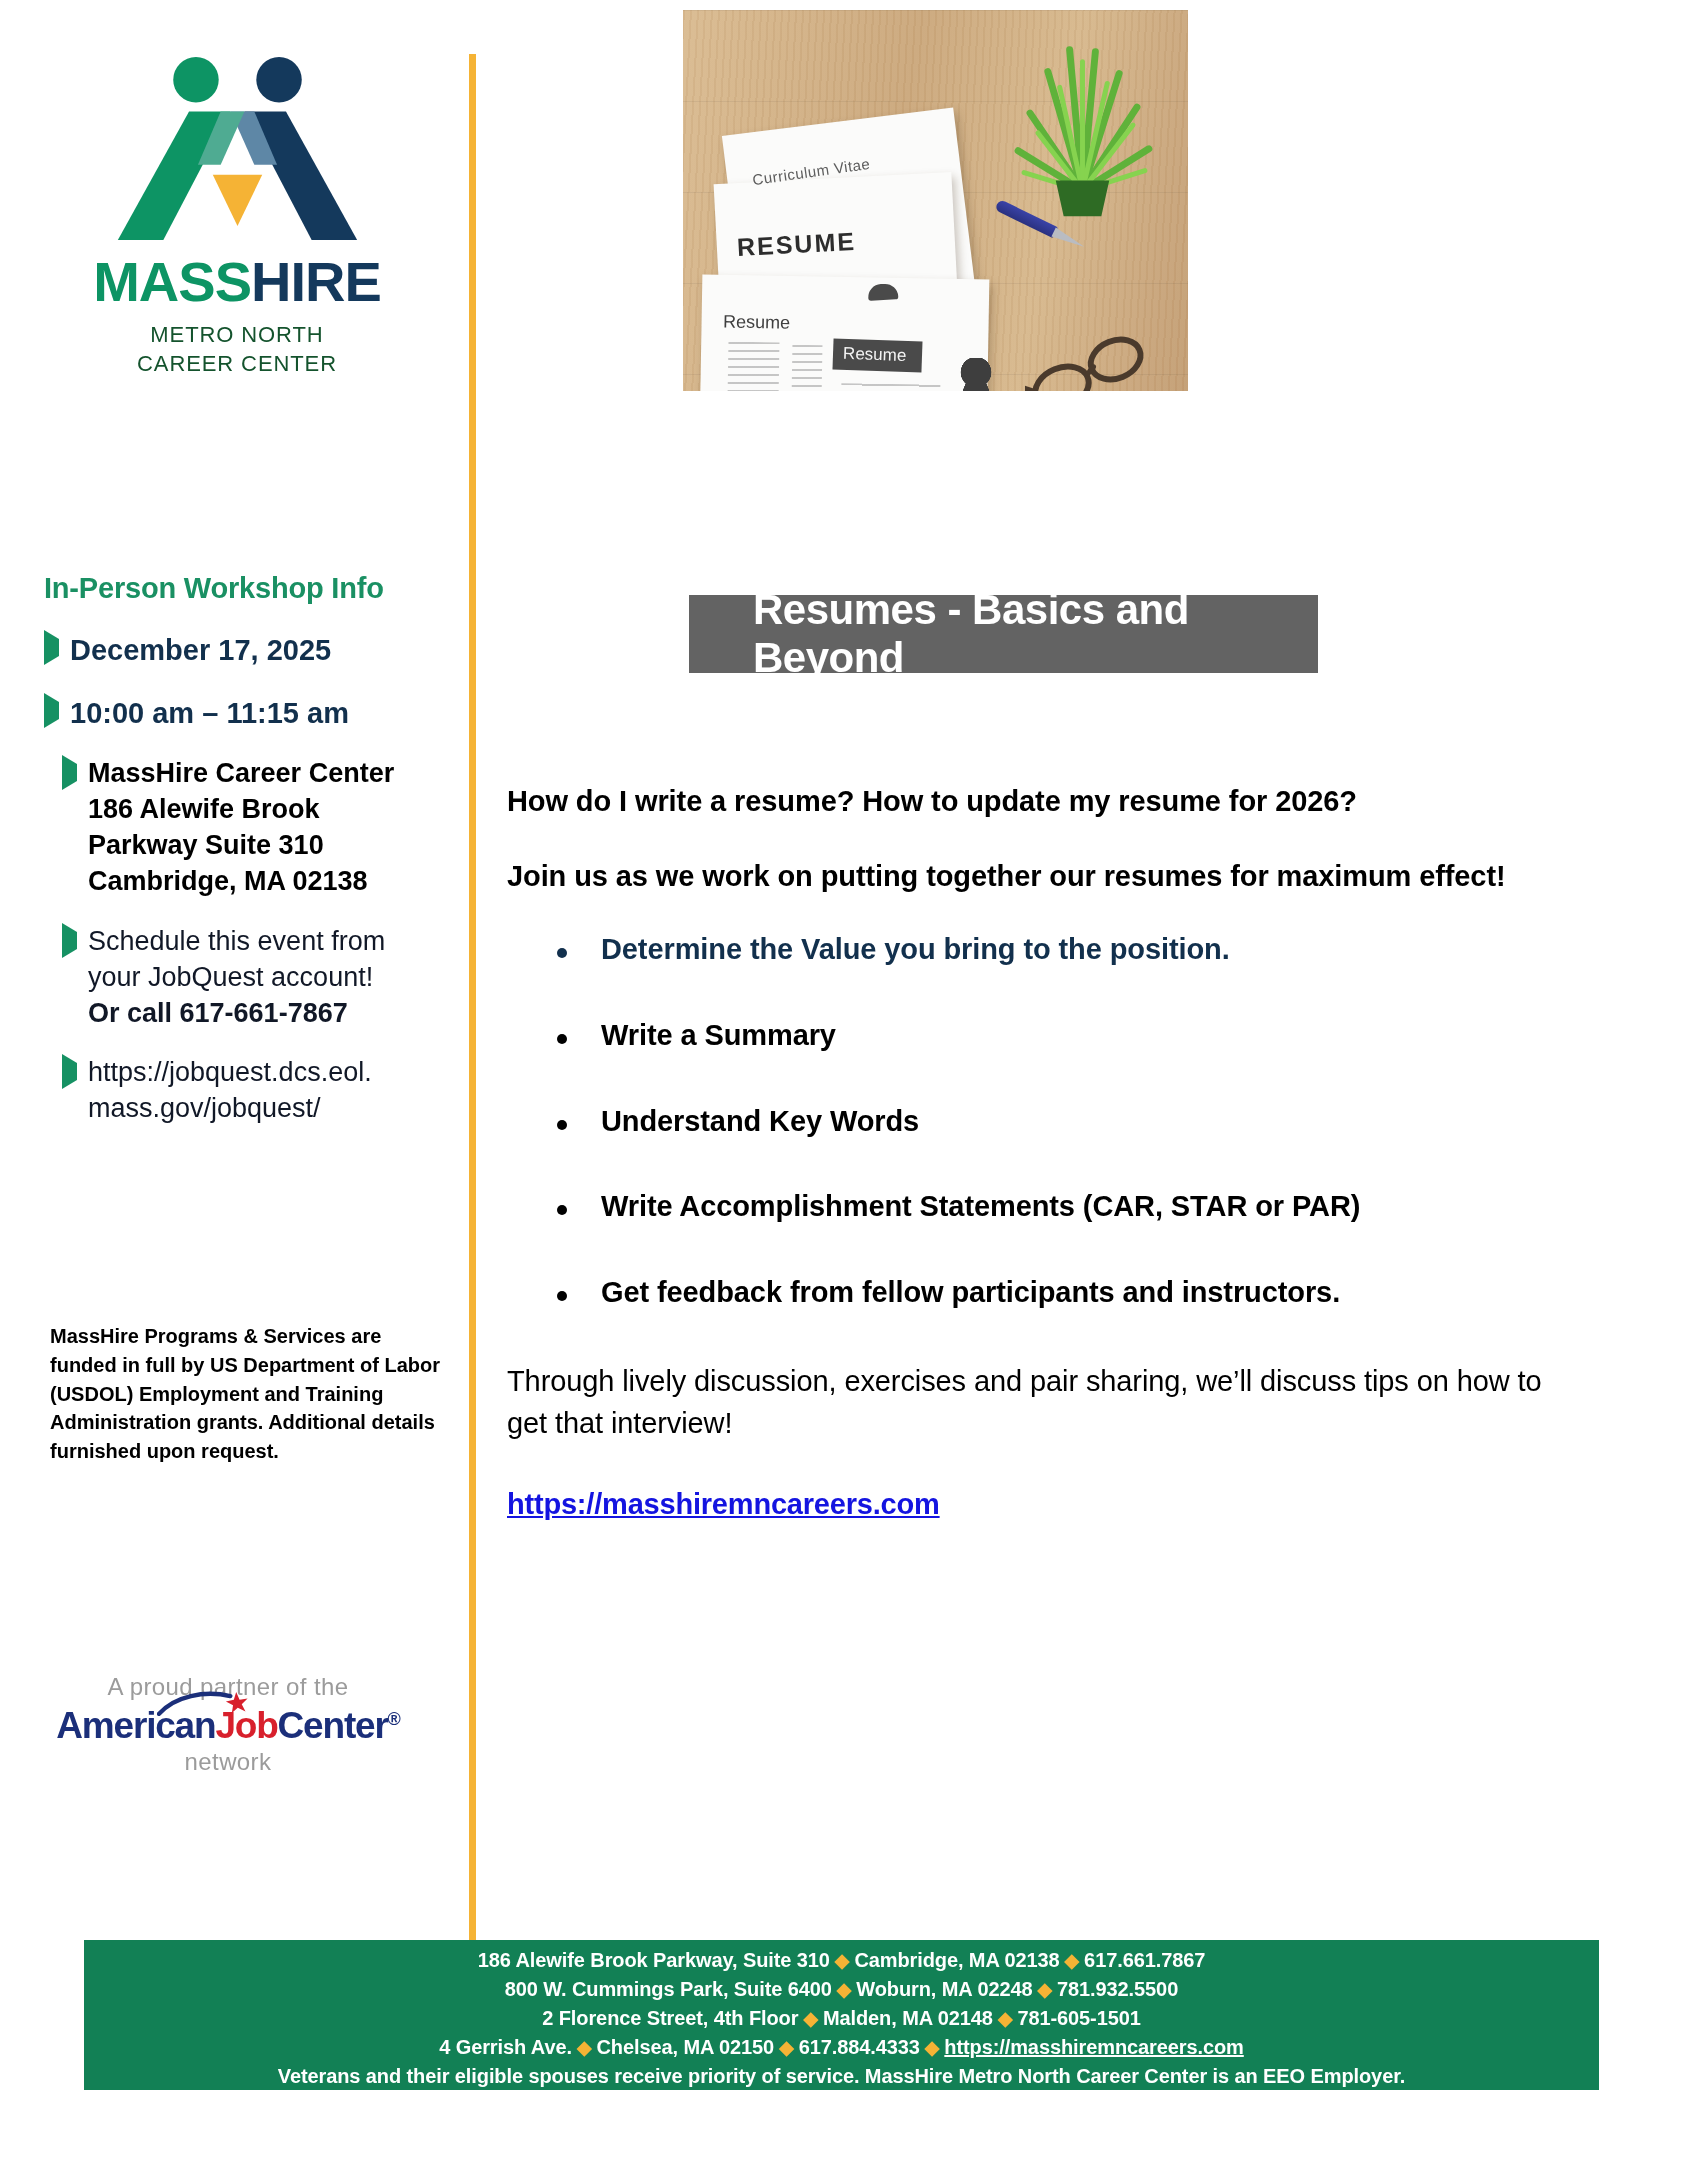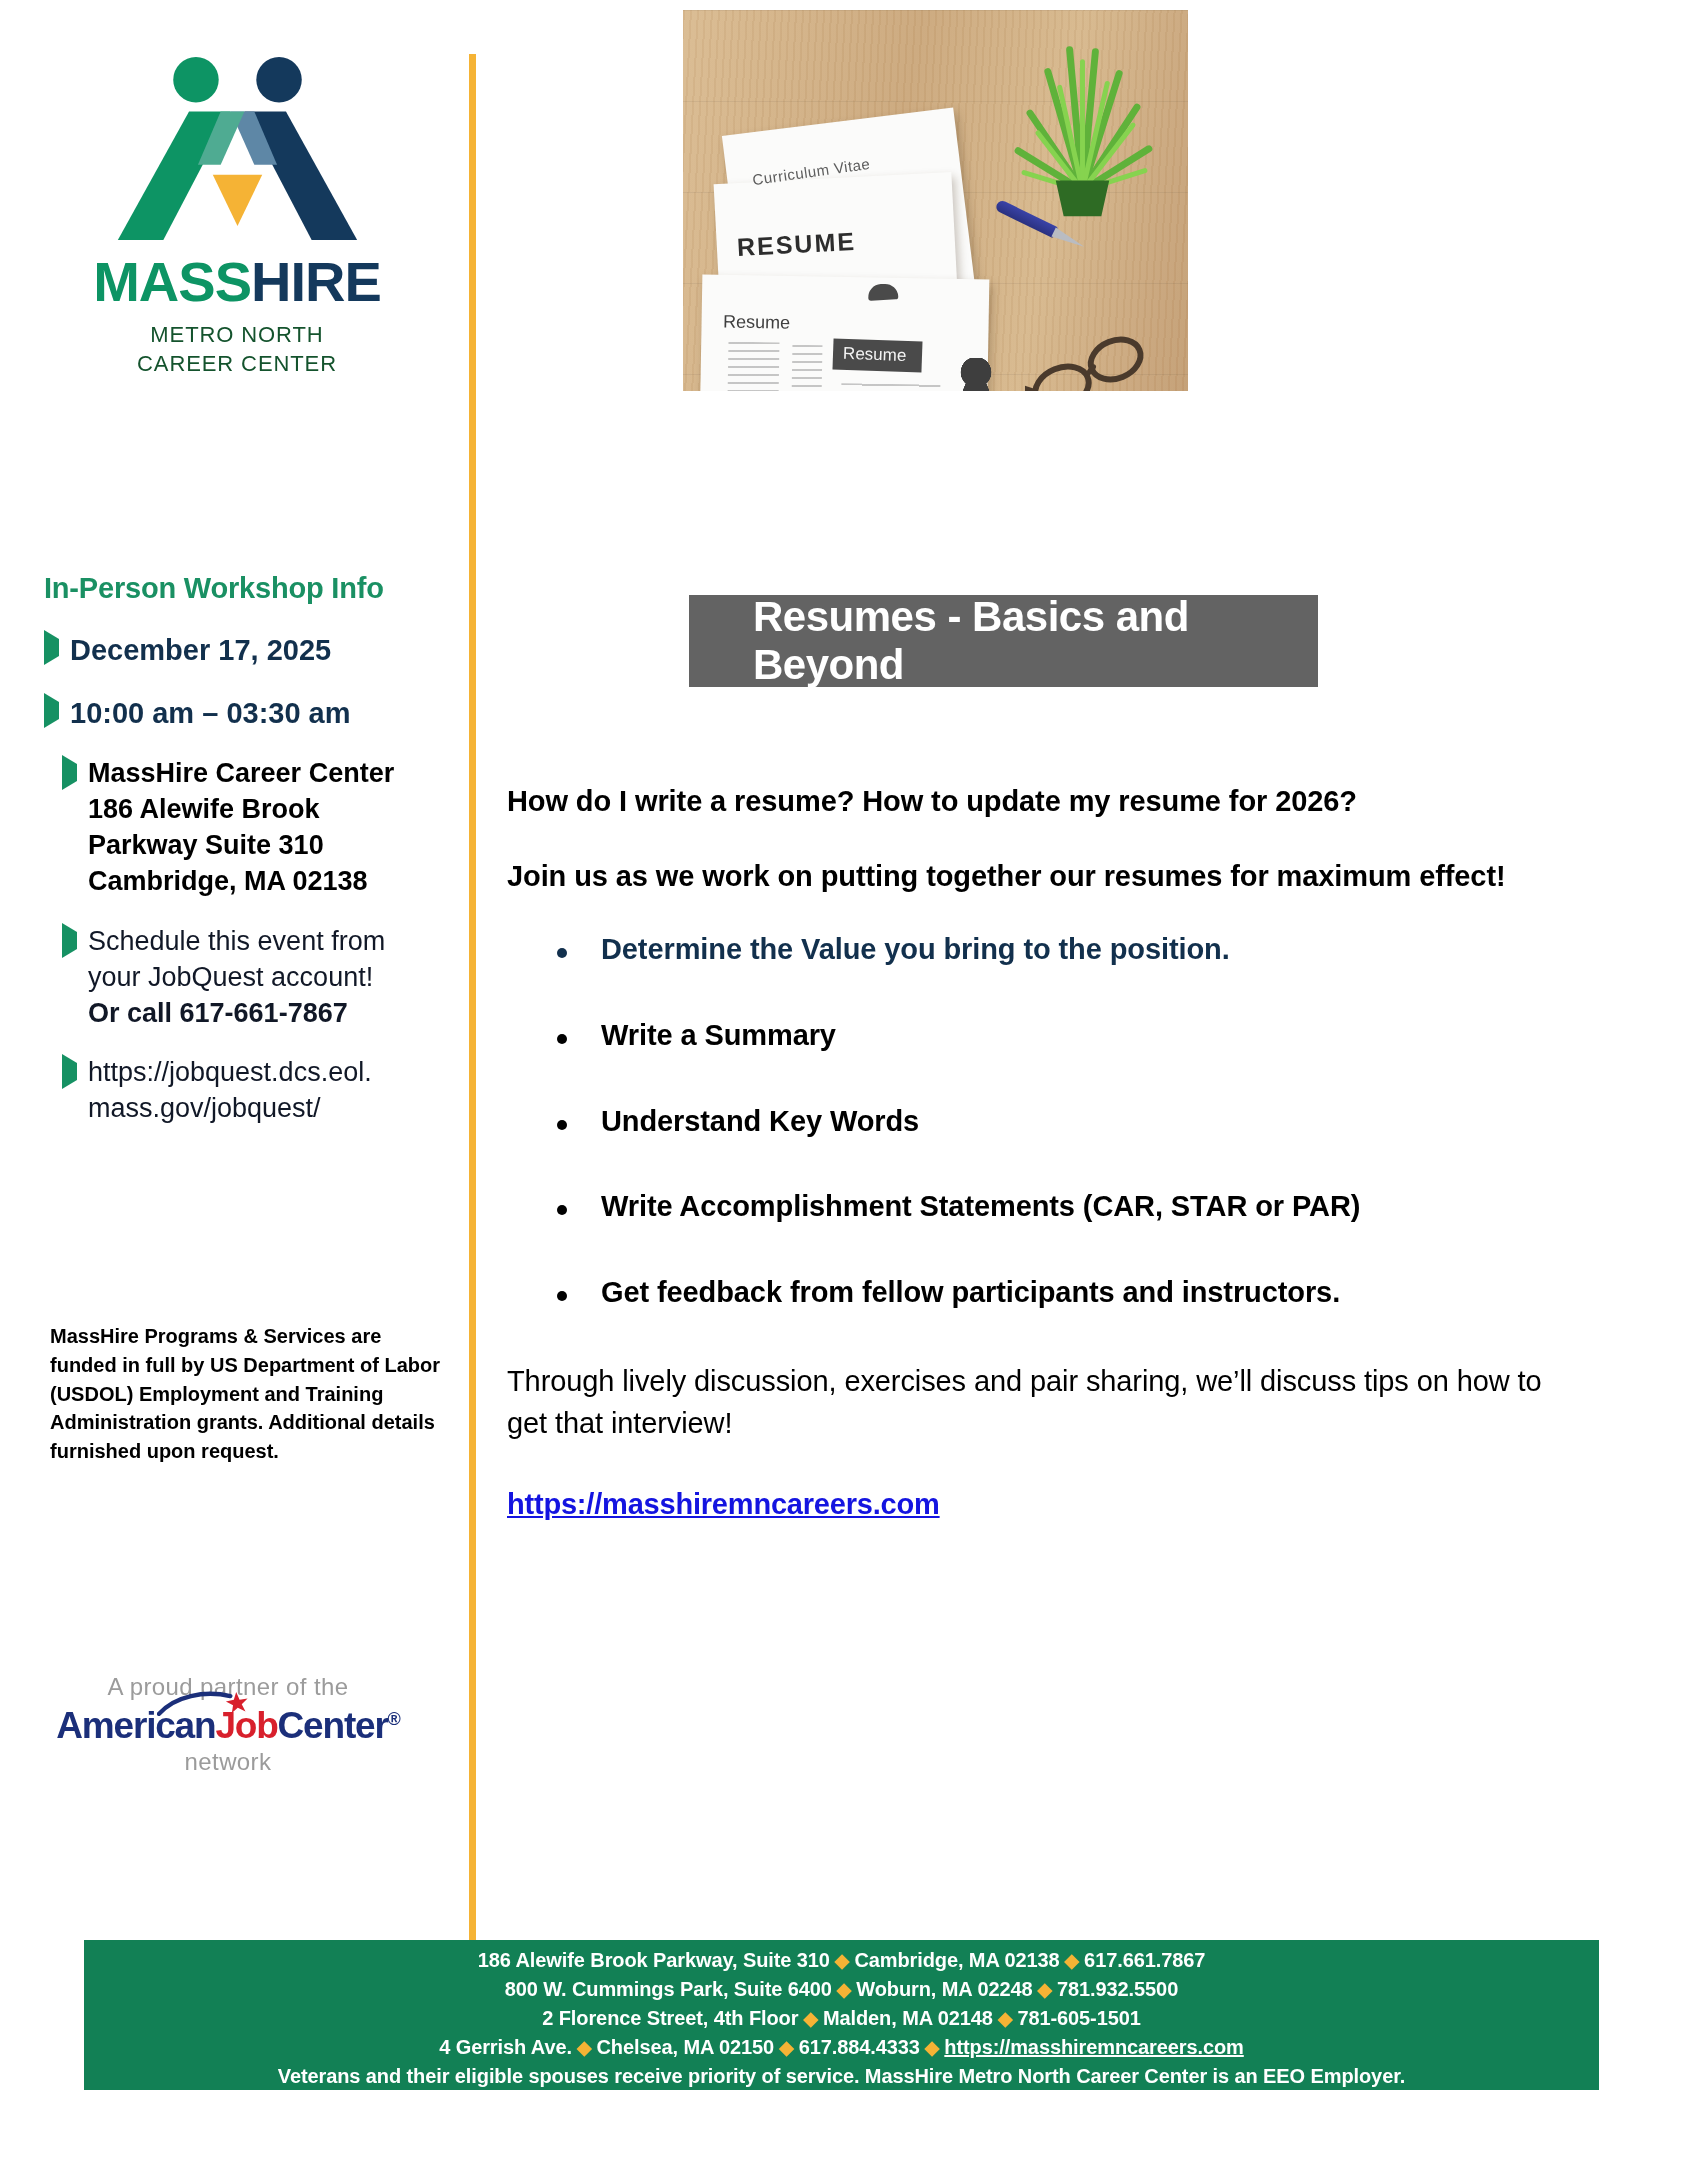--- a/index.html
+++ b/index.html
@@ -314,21 +314,21 @@
     left: 342px; top: 322px;
     width: 124px; height: 85px;
   }
 
   
   #title-banner {
     position: absolute;
     left: 194px;
     top: 595px;
     width: 629px;
-    height: 92px;
+    height: 78px;
     background: #636363;
     display: flex;
     align-items: center;
   }
   #workshop-title {
     color: #ffffff;
     font-size: 42px;
     font-weight: bold;
     letter-spacing: -0.5px;
     padding-left: 64px;
@@ -465,21 +465,21 @@
 
     <div id="workshop-info-heading">In-Person Workshop Info</div>
 
     <div class="info-row">
       <span class="arrow-bullet"><span class="tri"></span></span>
       <span class="info-text bold-navy">December 17, 2025</span>
     </div>
 
     <div class="info-row">
       <span class="arrow-bullet"><span class="tri"></span></span>
-      <span class="info-text bold-navy">10:00 am – 03:30 am</span>
+      <span class="info-text bold-navy">10:00 am – 11:15 am</span>
     </div>
 
     <div class="info-row indented">
       <span class="arrow-bullet"><span class="tri"></span></span>
       <span class="info-text bold-dark">
         <div>MassHire Career Center</div>
         <div>186 Alewife Brook</div>
         <div>Parkway Suite 310</div>
         <div>Cambridge, MA 02138</div>
       </span>

